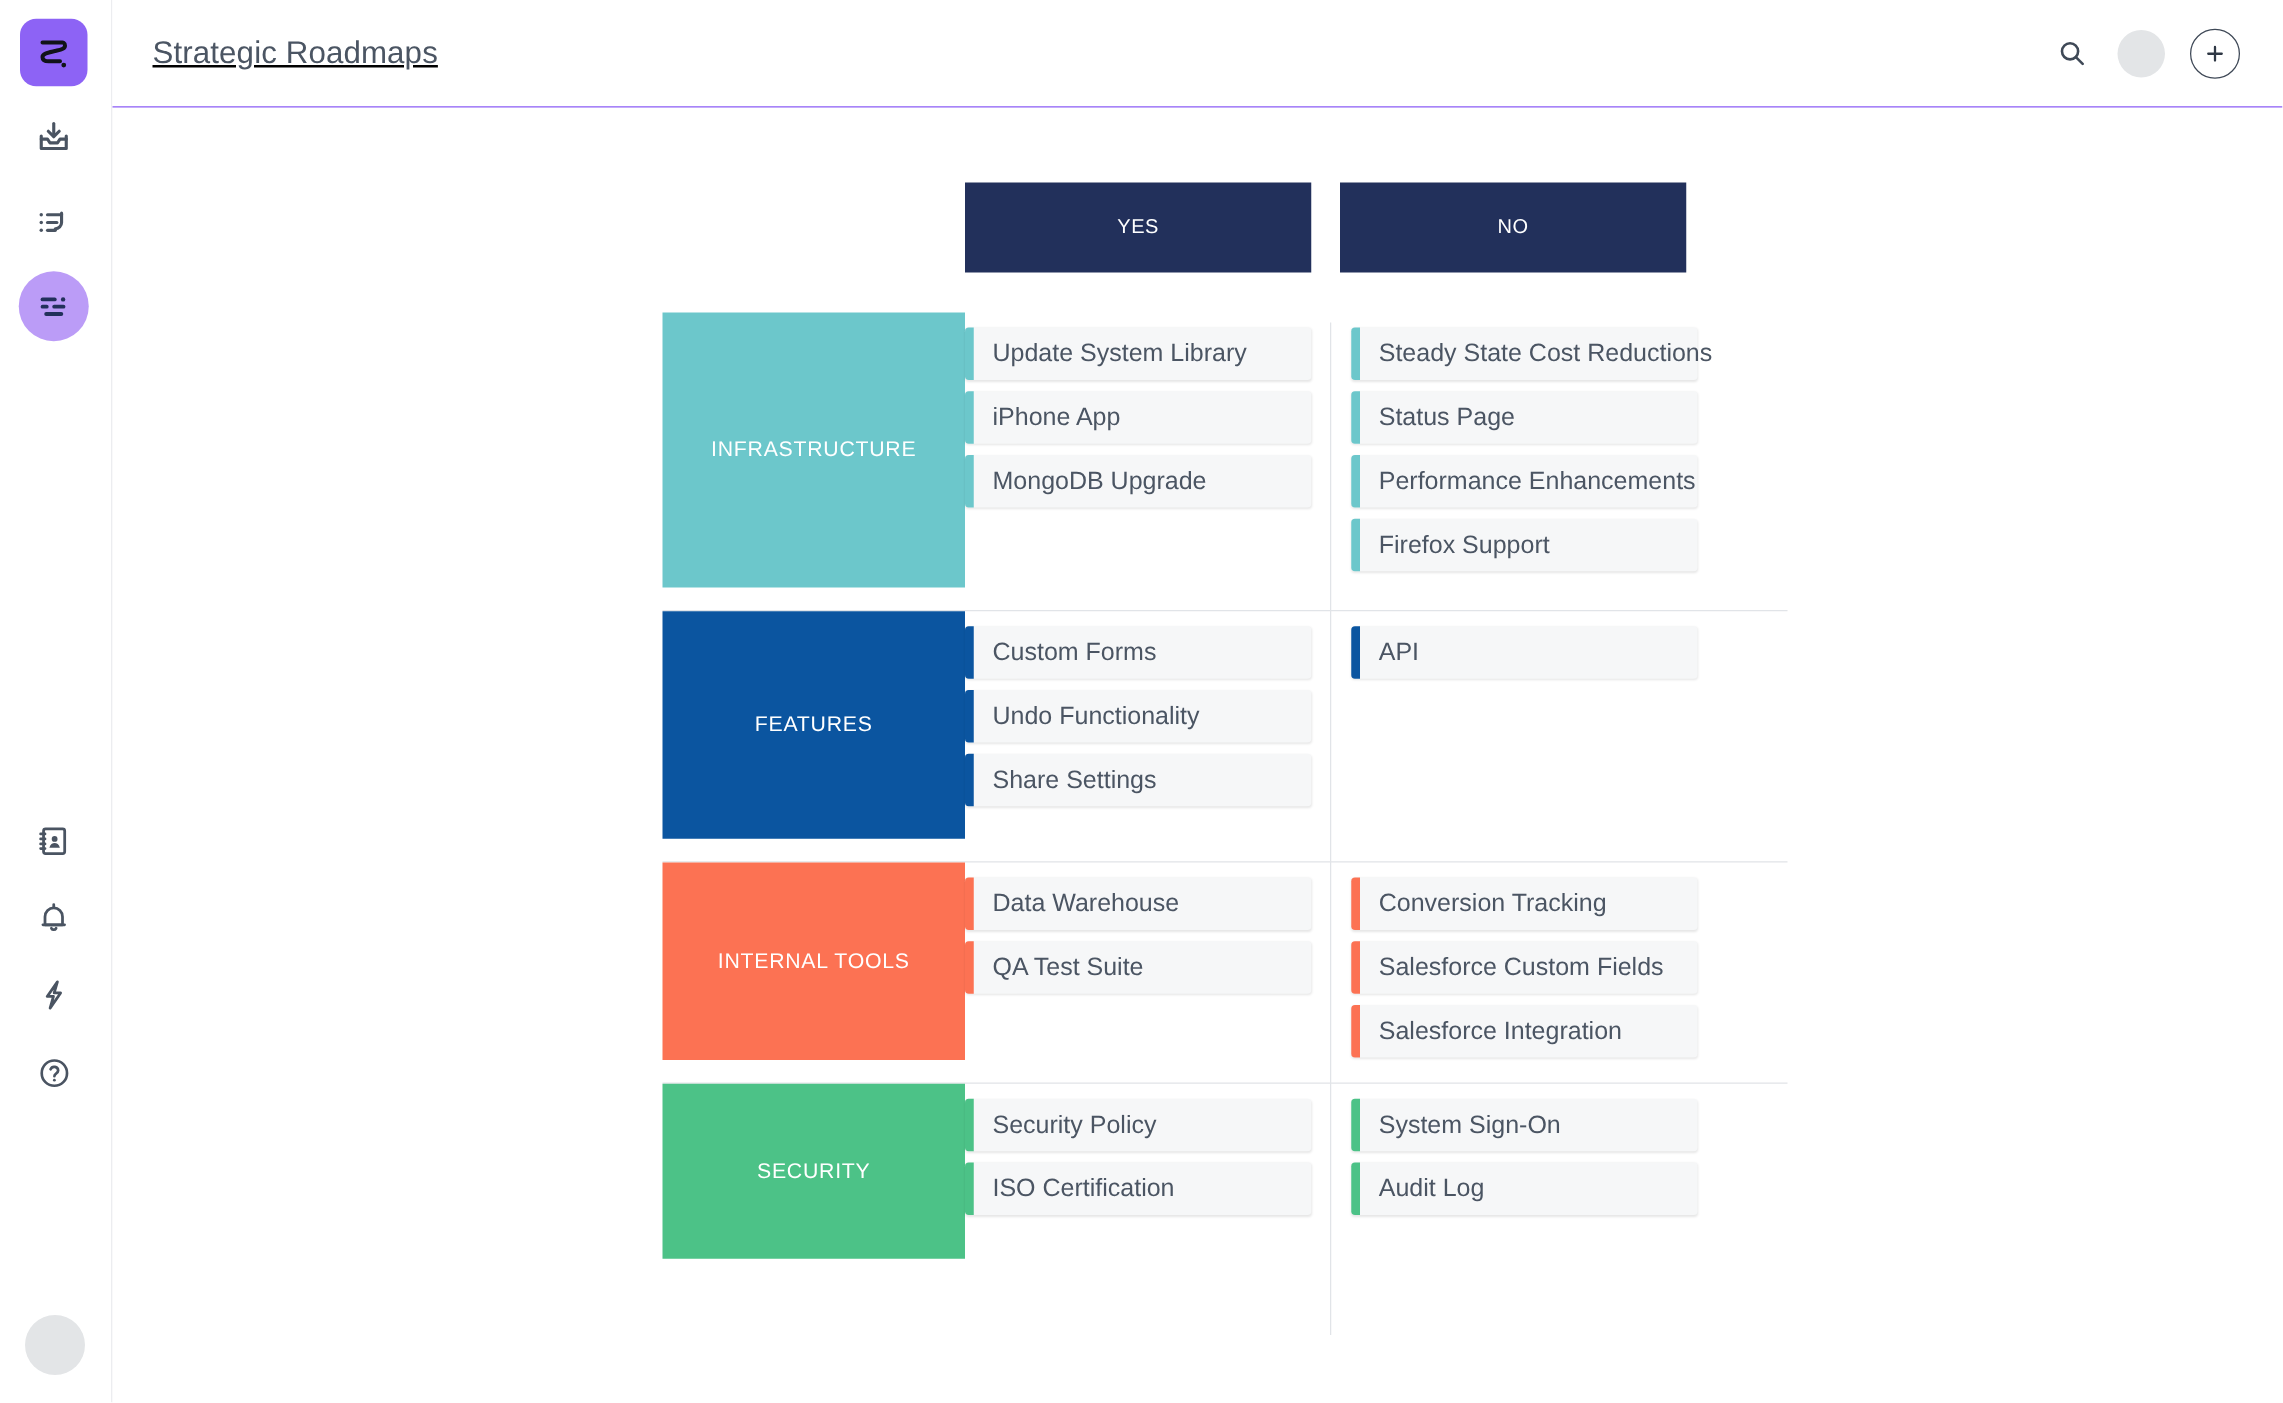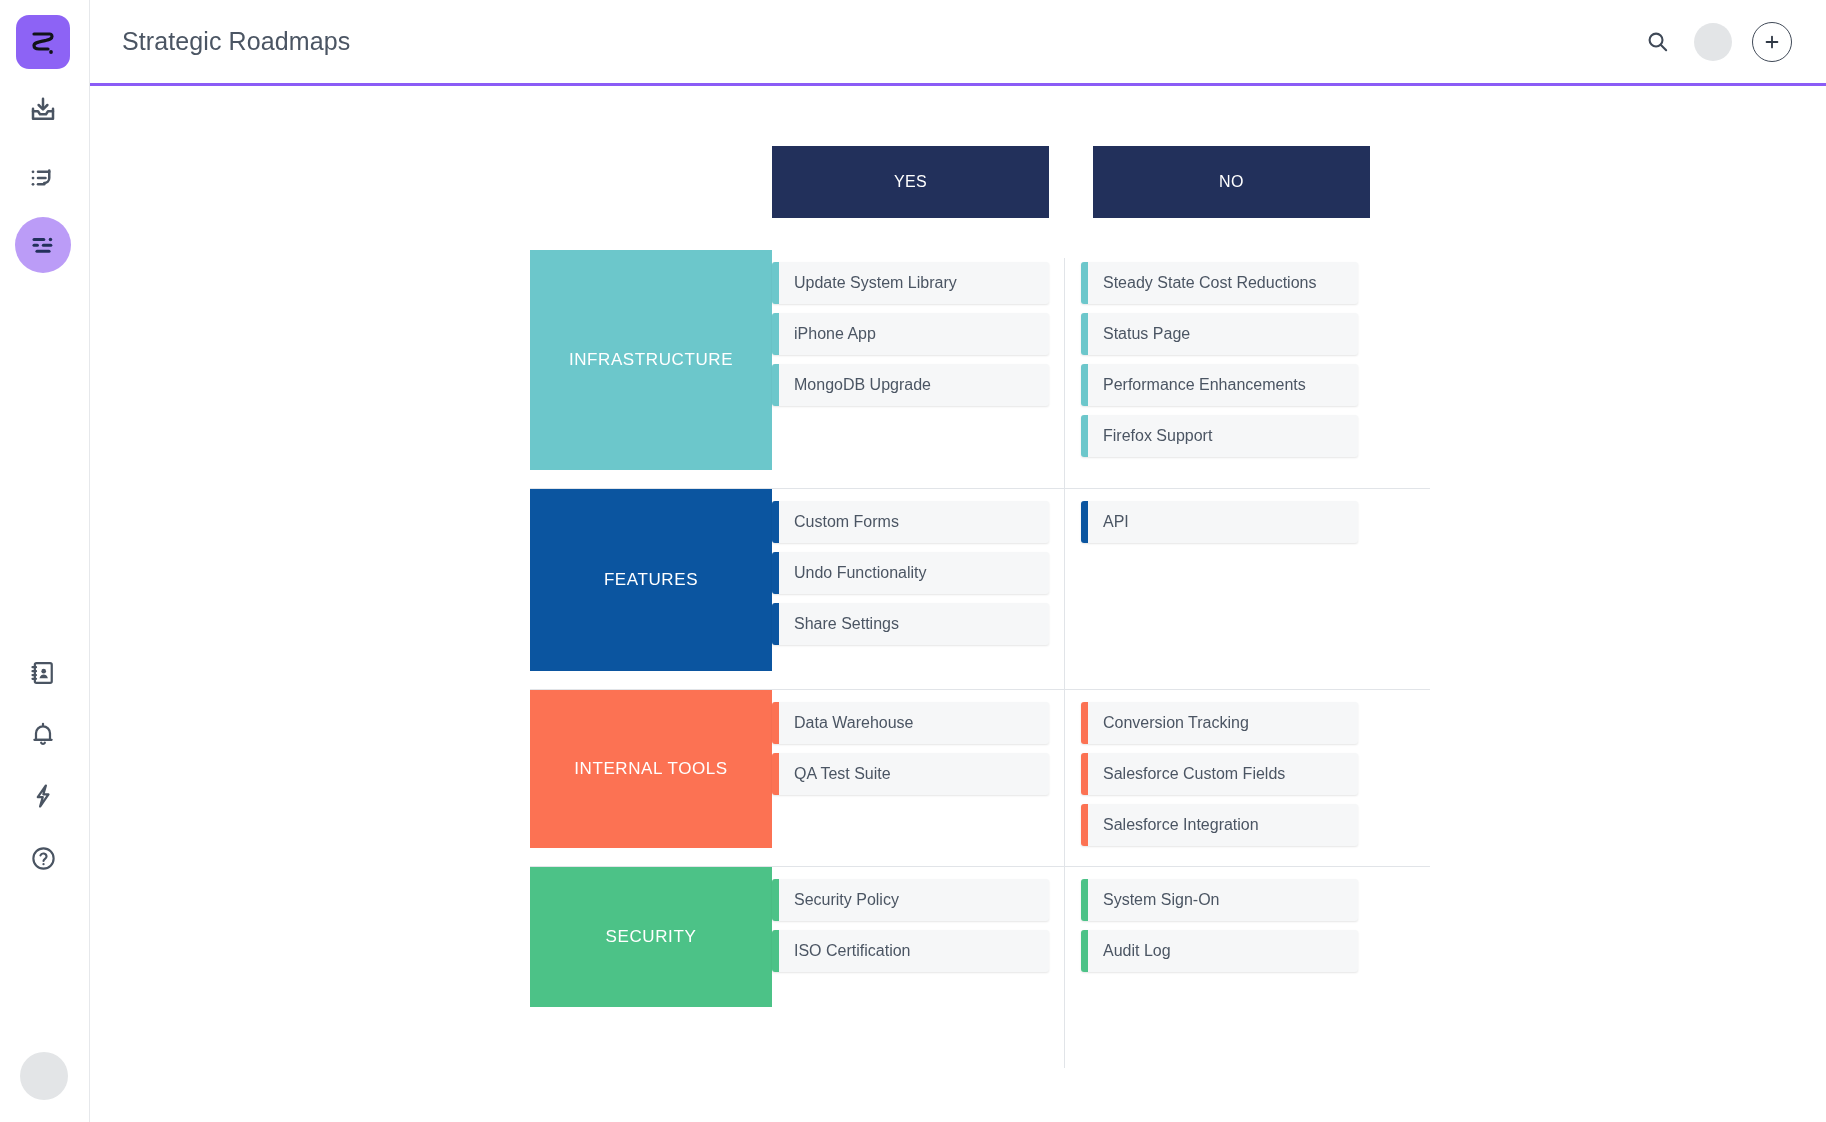--- a/index.html
+++ b/index.html
@@ -73,25 +73,26 @@
   
   .main {
     flex: 1 1 auto;
     height: 1122px;
     position: relative;
     background: #ffffff;
   }
 
   .topbar {
     height: 86px;
-    border-bottom: 3px solid #8b5cf6;
+    border-bottom: 1px solid #8b5cf6;
     display: flex;
     align-items: center;
     padding: 0 34px 0 32px;
     background: #ffffff;
+    text-decoration: underline;
   }
 
   .page-title {
     font-size: 25px;
     color: #4b5563;
     font-weight: 400;
     letter-spacing: 0.1px;
     white-space: nowrap;
   }
 
@@ -135,21 +136,21 @@
   }
 
   .board-grid {
     position: relative;
     width: 900px;
   }
 
   
   .col-headers {
     display: flex;
-    gap: 44px;
+    gap: 23px;
     margin-left: 242px;
     margin-bottom: 32px;
   }
   .col-header {
     width: 277px;
     height: 72px;
     background: #22305b;
     color: #ffffff;
     display: flex;
     align-items: center;
@@ -204,21 +205,21 @@
 
   .card {
     position: relative;
     background: #f6f7f8;
     border-radius: 3px;
     height: 42px;
     display: flex;
     align-items: center;
     padding-left: 22px;
     padding-right: 10px;
-    font-size: 16px;
+    font-size: 20px;
     color: #4b5563;
     white-space: nowrap;
     box-shadow: 0 1px 2px rgba(0,0,0,0.10);
     cursor: pointer;
     overflow: visible;
   }
   .card .accent {
     position: absolute;
     left: 0; top: 0;
     width: 7px;

